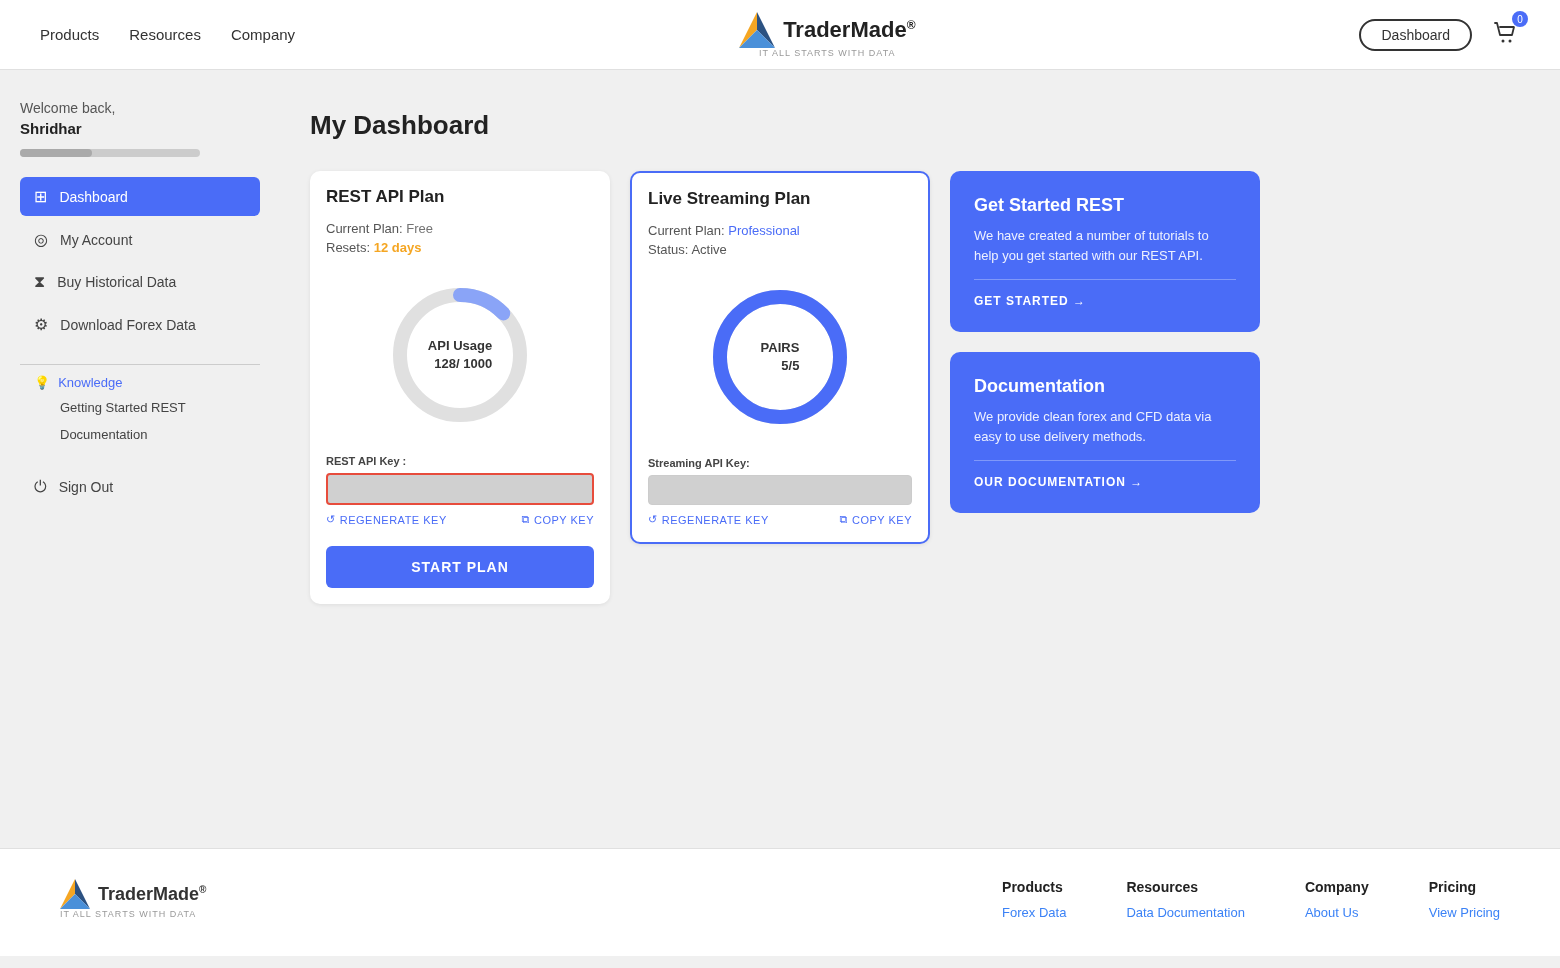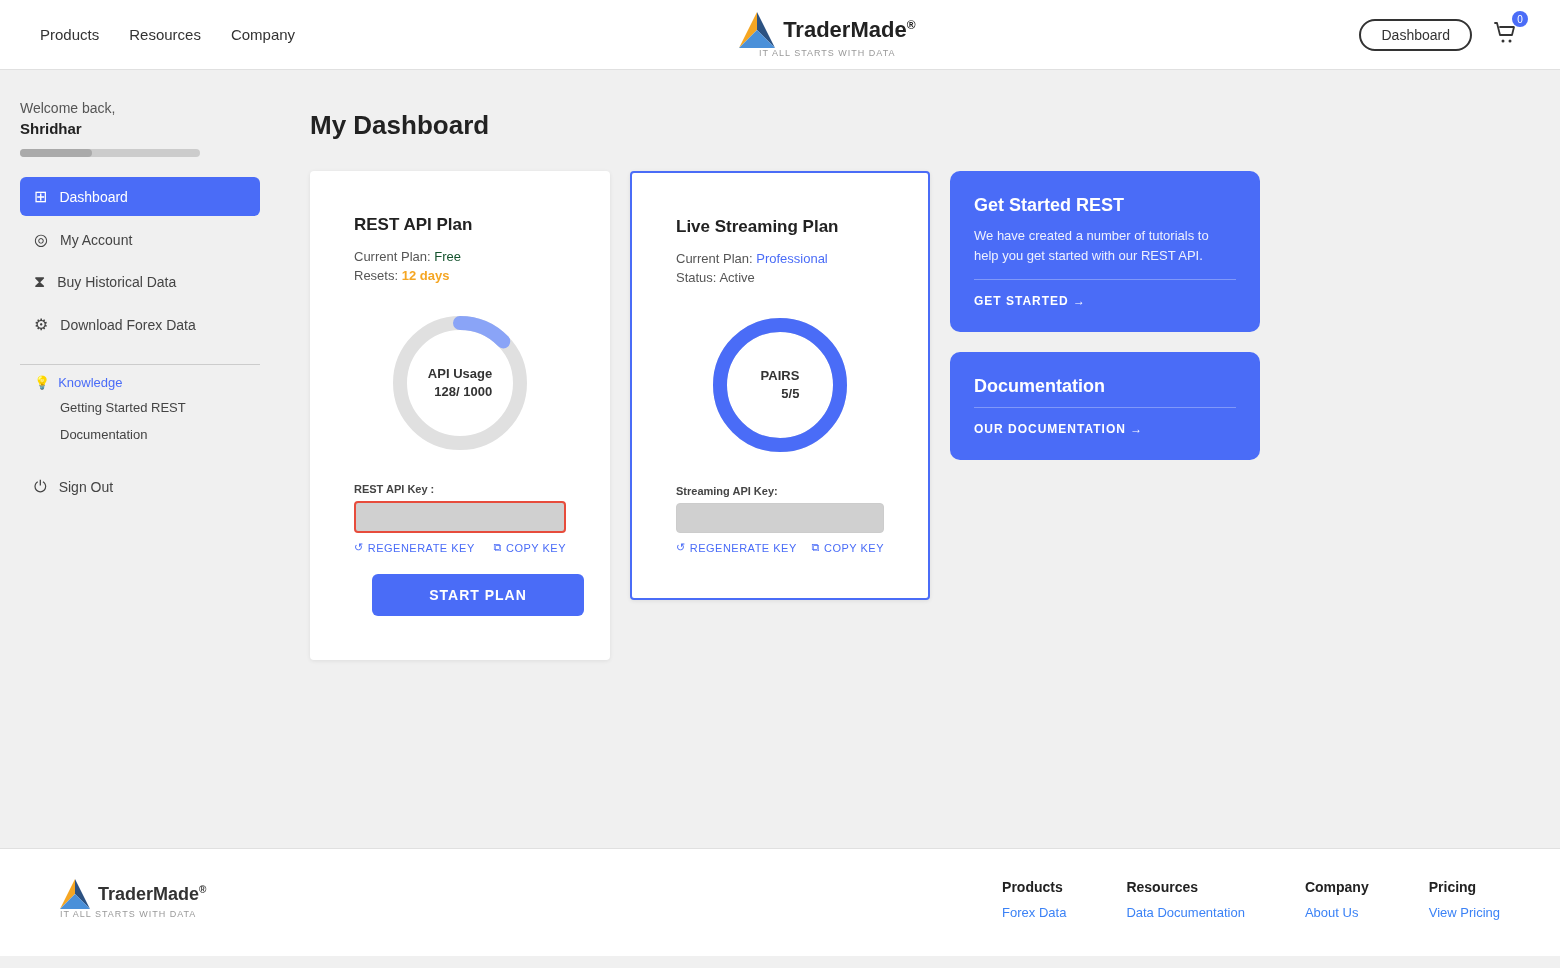--- a/index.html
+++ b/index.html
@@ -102,22 +102,22 @@
     
     .content { flex: 1; padding: 40px 30px; }
     .page-title { font-size: 26px; font-weight: 700; color: #222; margin-bottom: 30px; }
 
     
     .cards-row { display: flex; gap: 20px; align-items: flex-start; }
 
     
     .plan-card {
       background: #fff;
-      border-radius: 4px;
-      padding: 44px;
+      border-radius: 10px;
+      padding: 16px;
       width: 300px;
       flex-shrink: 0;
       box-shadow: 0 1px 4px rgba(0,0,0,0.08);
     }
     .plan-card.highlighted { border: 2px solid #4a6cf7; }
     .plan-card h3 { font-size: 17px; font-weight: 700; margin-bottom: 14px; color: #222; }
     .plan-meta { font-size: 13px; color: #555; margin-bottom: 4px; }
     .plan-meta span.free { color: #4a6cf7; }
     .plan-meta span.days { color: #f5a623; font-weight: 600; }
 
@@ -170,21 +170,20 @@
       color: #fff;
       border: none;
       border-radius: 6px;
       padding: 13px;
       font-size: 14px;
       font-weight: 600;
       letter-spacing: 1px;
       cursor: pointer;
       margin-top: 20px;
       text-transform: uppercase;
-      margin-left: 18px;
     }
 
     
     .right-cards { display: flex; flex-direction: column; gap: 20px; }
     .info-card {
       background: #4a6cf7;
       border-radius: 10px;
       padding: 24px;
       width: 310px;
       color: #fff;
@@ -314,21 +313,21 @@
 
   <main class="content">
     <h1 class="page-title">My Dashboard</h1>
 
     <div class="cards-row">
 
       <div class="plan-card">
         <h3>REST API Plan</h3>
         <p class="plan-meta">
           <span>Current Plan:</span>
-          <span class="free" style="color:#14532d;">Free</span>
+          <span class="free" style="color:#737373;">Free</span>
         </p>
         <p class="plan-meta">
           <span>Resets:</span>
           <span class="days" style="color:#f5a623;font-weight:600;">12 days</span>
         </p>
 
         <div class="donut-wrapper">
           <div class="donut-container">
             <svg width="160" height="160" viewBox="0 0 160 160">
 
@@ -409,20 +408,21 @@
       <div class="right-cards">
         <div class="info-card">
           <h3>Get Started REST</h3>
           <p>We have created a number of tutorials to help you get started with our REST API.</p>
           <hr class="divider">
           <button class="link-btn">GET STARTED →</button>
         </div>
 
         <div class="info-card">
           <h3>Documentation</h3>
+          <p>We provide clean forex and CFD data via easy to use delivery methods.</p>
           <hr class="divider">
           <button class="link-btn">OUR DOCUMENTATION →</button>
         </div>
       </div>
 
     </div>
   </main>
 </div>
 
 <footer class="footer">

